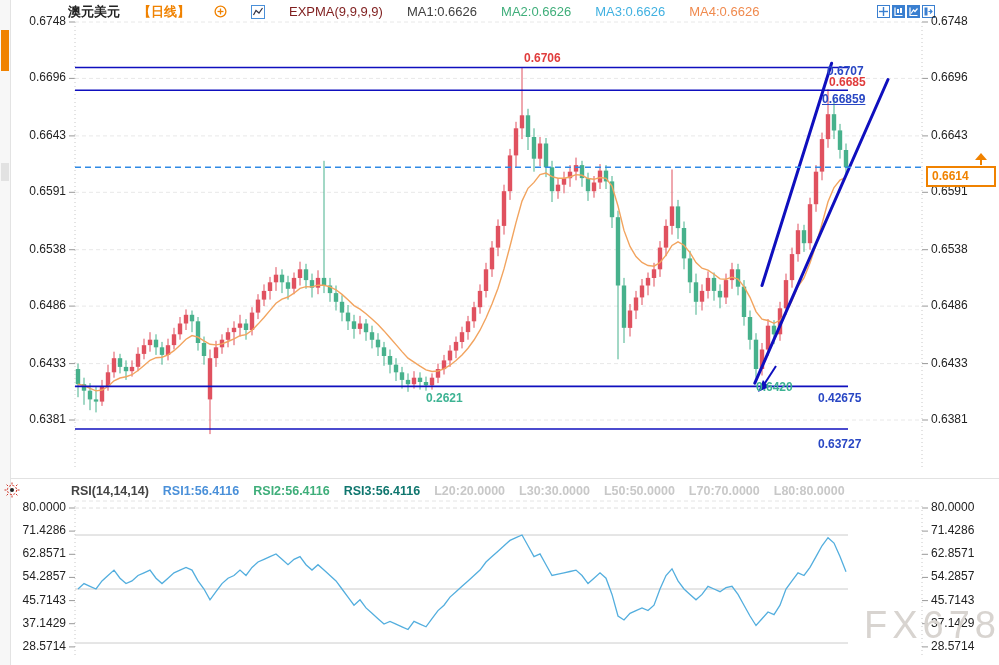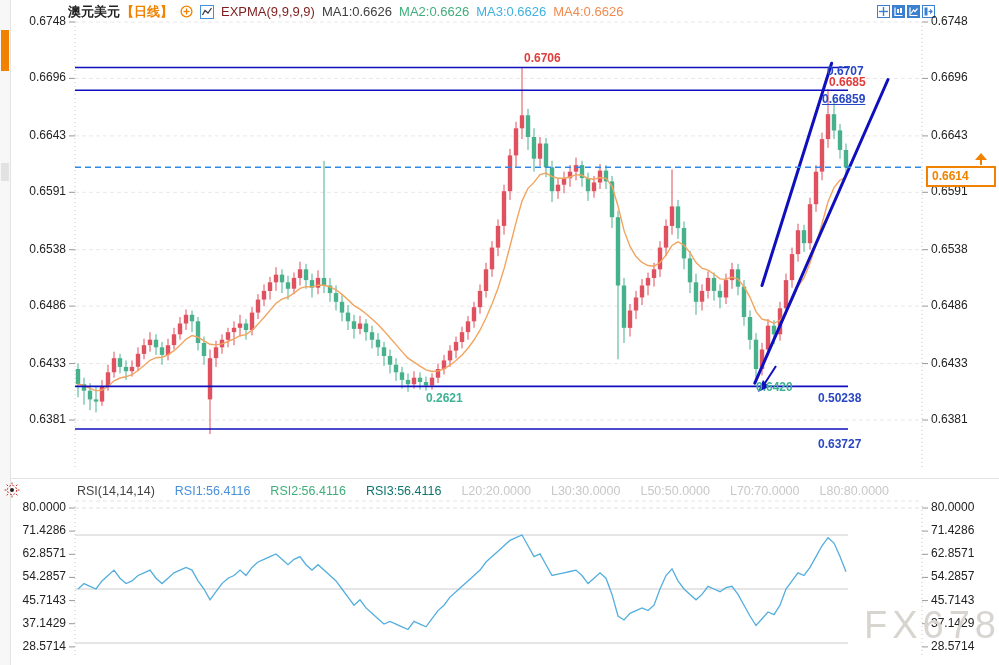--- a/index.html
+++ b/index.html
@@ -5,39 +5,39 @@
   html,body{margin:0;padding:0;background:#fff;width:999px;height:665px;overflow:hidden;
     font-family:"Liberation Sans",sans-serif;-webkit-font-smoothing:antialiased;position:relative;}
   #stage{position:absolute;inset:0;width:999px;height:665px;}
   #cv{position:absolute;left:0;top:0;}
   .abs{position:absolute;}
   
   #left-strip{left:0;top:0;width:10px;height:665px;background:#f7f7f7;border-right:1px solid #e3e3e3;}
   #left-thumb{left:1px;top:30px;width:8px;height:41px;background:#f08200;}
   #left-thumb2{left:1px;top:163px;width:8px;height:18px;background:#e2e2e2;}
   
-  #hdr{left:68px;top:3px;height:17px;display:flex;align-items:center;gap:7px;font-size:13px;white-space:nowrap;}
+  #hdr{left:68px;top:3px;height:17px;display:flex;align-items:center;gap:24px;font-size:13px;white-space:nowrap;}
   .sym{font-weight:700;color:#222;}
   .per{color:#f08200;font-weight:700;}
   .ind{color:#7f1d1d;}
   .ma1{color:#404040;} .ma2{color:#3fae7a;} .ma3{color:#41b1e1;text-align:center;} .ma4{color:#f08a4e;}
   
   #tools{left:877px;top:4px;display:flex;gap:2px;}
   .tbtn{width:13px;height:13px;display:block;cursor:pointer;}
   
   .axlbl{position:absolute;font-size:12px;color:#222;height:15px;line-height:15px;}
   .axl{width:46px;left:20px;text-align:right;}
   .axr{left:931px;text-align:left;}
   
   .ann{position:absolute;font-size:12px;font-weight:700;white-space:nowrap;}
   .red{color:#e03c3c;} .blue{color:#2947c4;} .teal{color:#3db393;}
   #pricebox{left:926px;top:166px;width:62px;height:17px;border:2px solid #f08200;background:#fff;
     color:#f08200;font-size:12px;font-weight:700;line-height:17px;padding-left:4px;}
   
-  #rsihdr{left:77px;top:484px;display:flex;gap:20px;font-size:12.5px;white-space:nowrap;}
+  #rsihdr{left:71px;top:484px;display:flex;gap:14px;font-size:12.5px;white-space:nowrap;font-weight:bold;}
   .rsit{color:#444;} .r1{color:#4a90d9;} .r2{color:#3fae7a;} .r3{color:#0f766e;} .lv{color:#c8c8c8;}
   #alert{left:4px;top:482px;width:16px;height:16px;}
   #divider{left:10px;top:478px;width:989px;height:0;border-top:1px solid #e2e2e2;}
   #wm{left:864px;top:604px;font-size:38px;letter-spacing:5px;color:#d8d4d0;font-weight:400;}
 </style>
 </head>
 <body>
 
 <div id="stage">
 
@@ -451,21 +451,21 @@
       <div class="axlbl axl" style="top: 639px;">28.5714</div>
       <div class="axlbl axr" style="top: 639px;">28.5714</div>
     </div>
 
   <div class="ann red" style="left:524px;top:51px;">0.6706</div>
   <div class="ann blue" style="left:827px;top:64px;">0.6707</div>
   <div class="ann red" style="left:829px;top:75px;">0.6685</div>
   <div class="ann blue" style="left:822px;top:92px;text-decoration:underline;">0.66859</div>
   <div class="ann teal" style="left:426px;top:391px;">0.2621</div>
   <div class="ann teal" style="left:756px;top:380px;">0.6420</div>
-  <div class="ann blue" style="left:818px;top:391px;">0.50238</div>
+  <div class="ann blue" style="left:818px;top:391px;">0.42675</div>
   <div class="ann blue" style="left:818px;top:437px;">0.63727</div>
 
   <div id="pricebox" class="abs">0.6614</div>
   <span class="abs" style="left:971px;top:151px;width:20px;height:16px;">
     <svg width="20" height="16">
         <polygon points="10,2 4,9 16,9" fill="#f08200"></polygon>
         <rect x="9" y="9" width="2" height="5" fill="#f08200"></rect>
       </svg>
   </span>
 

